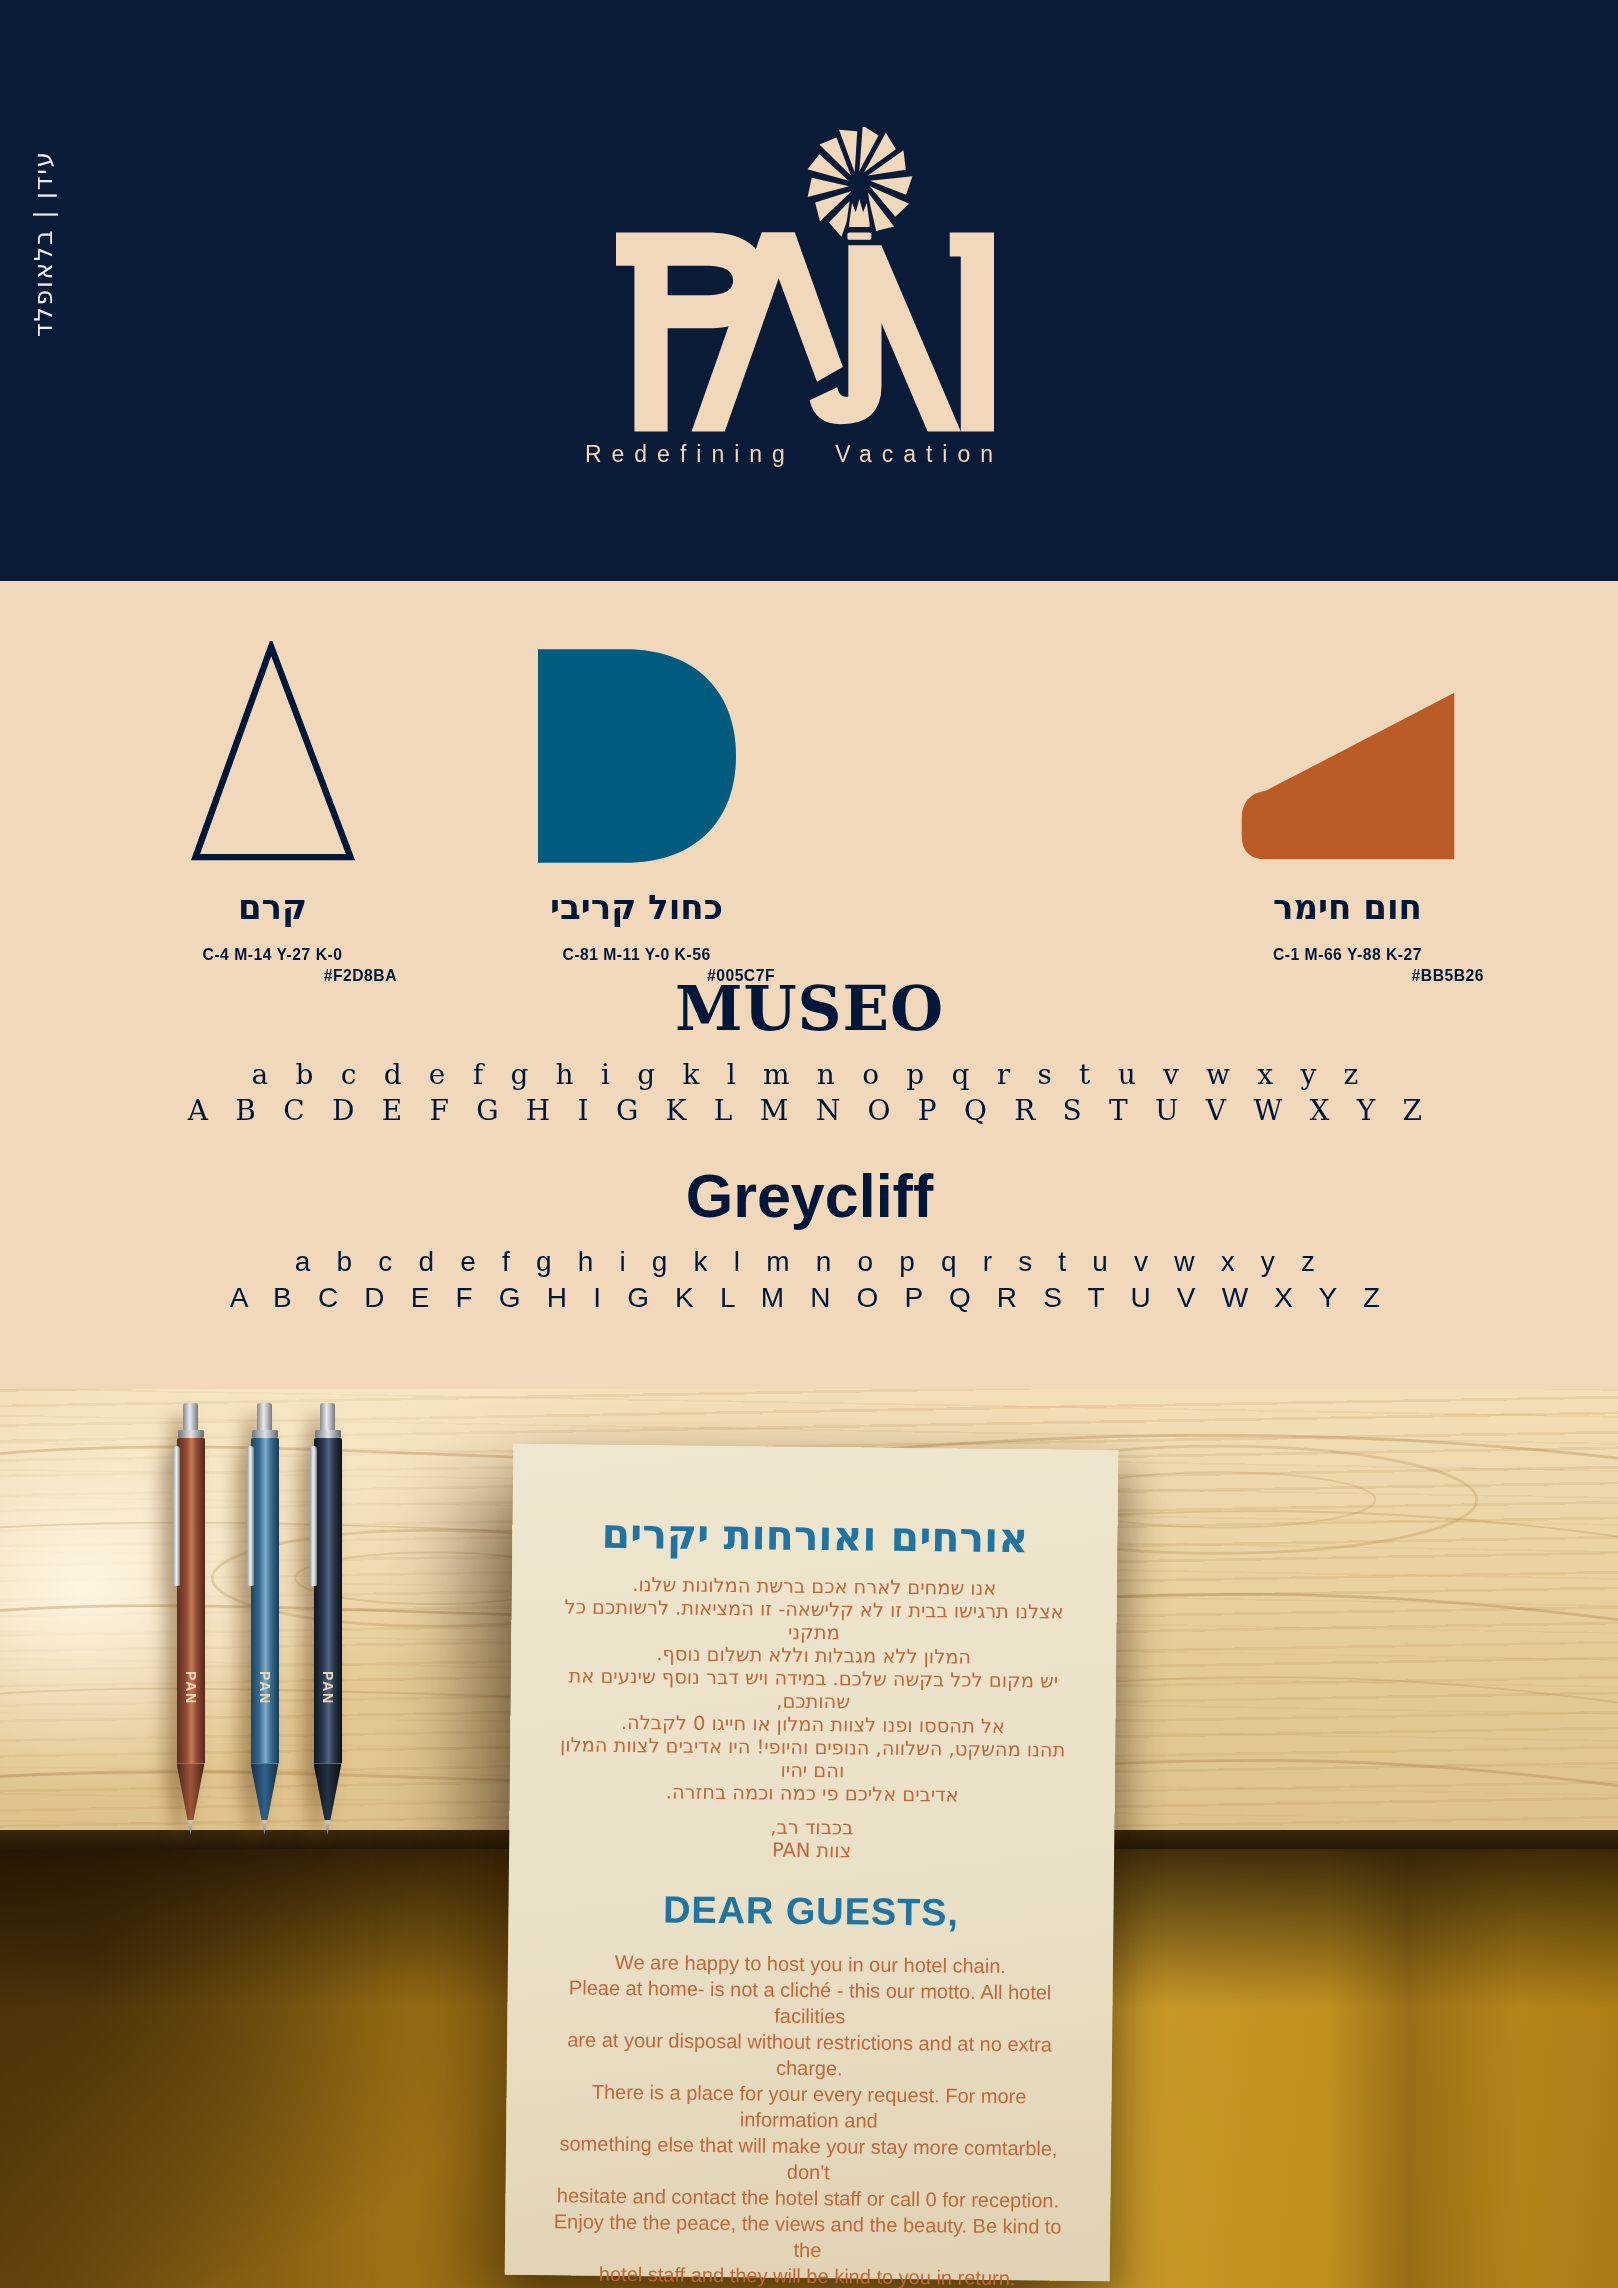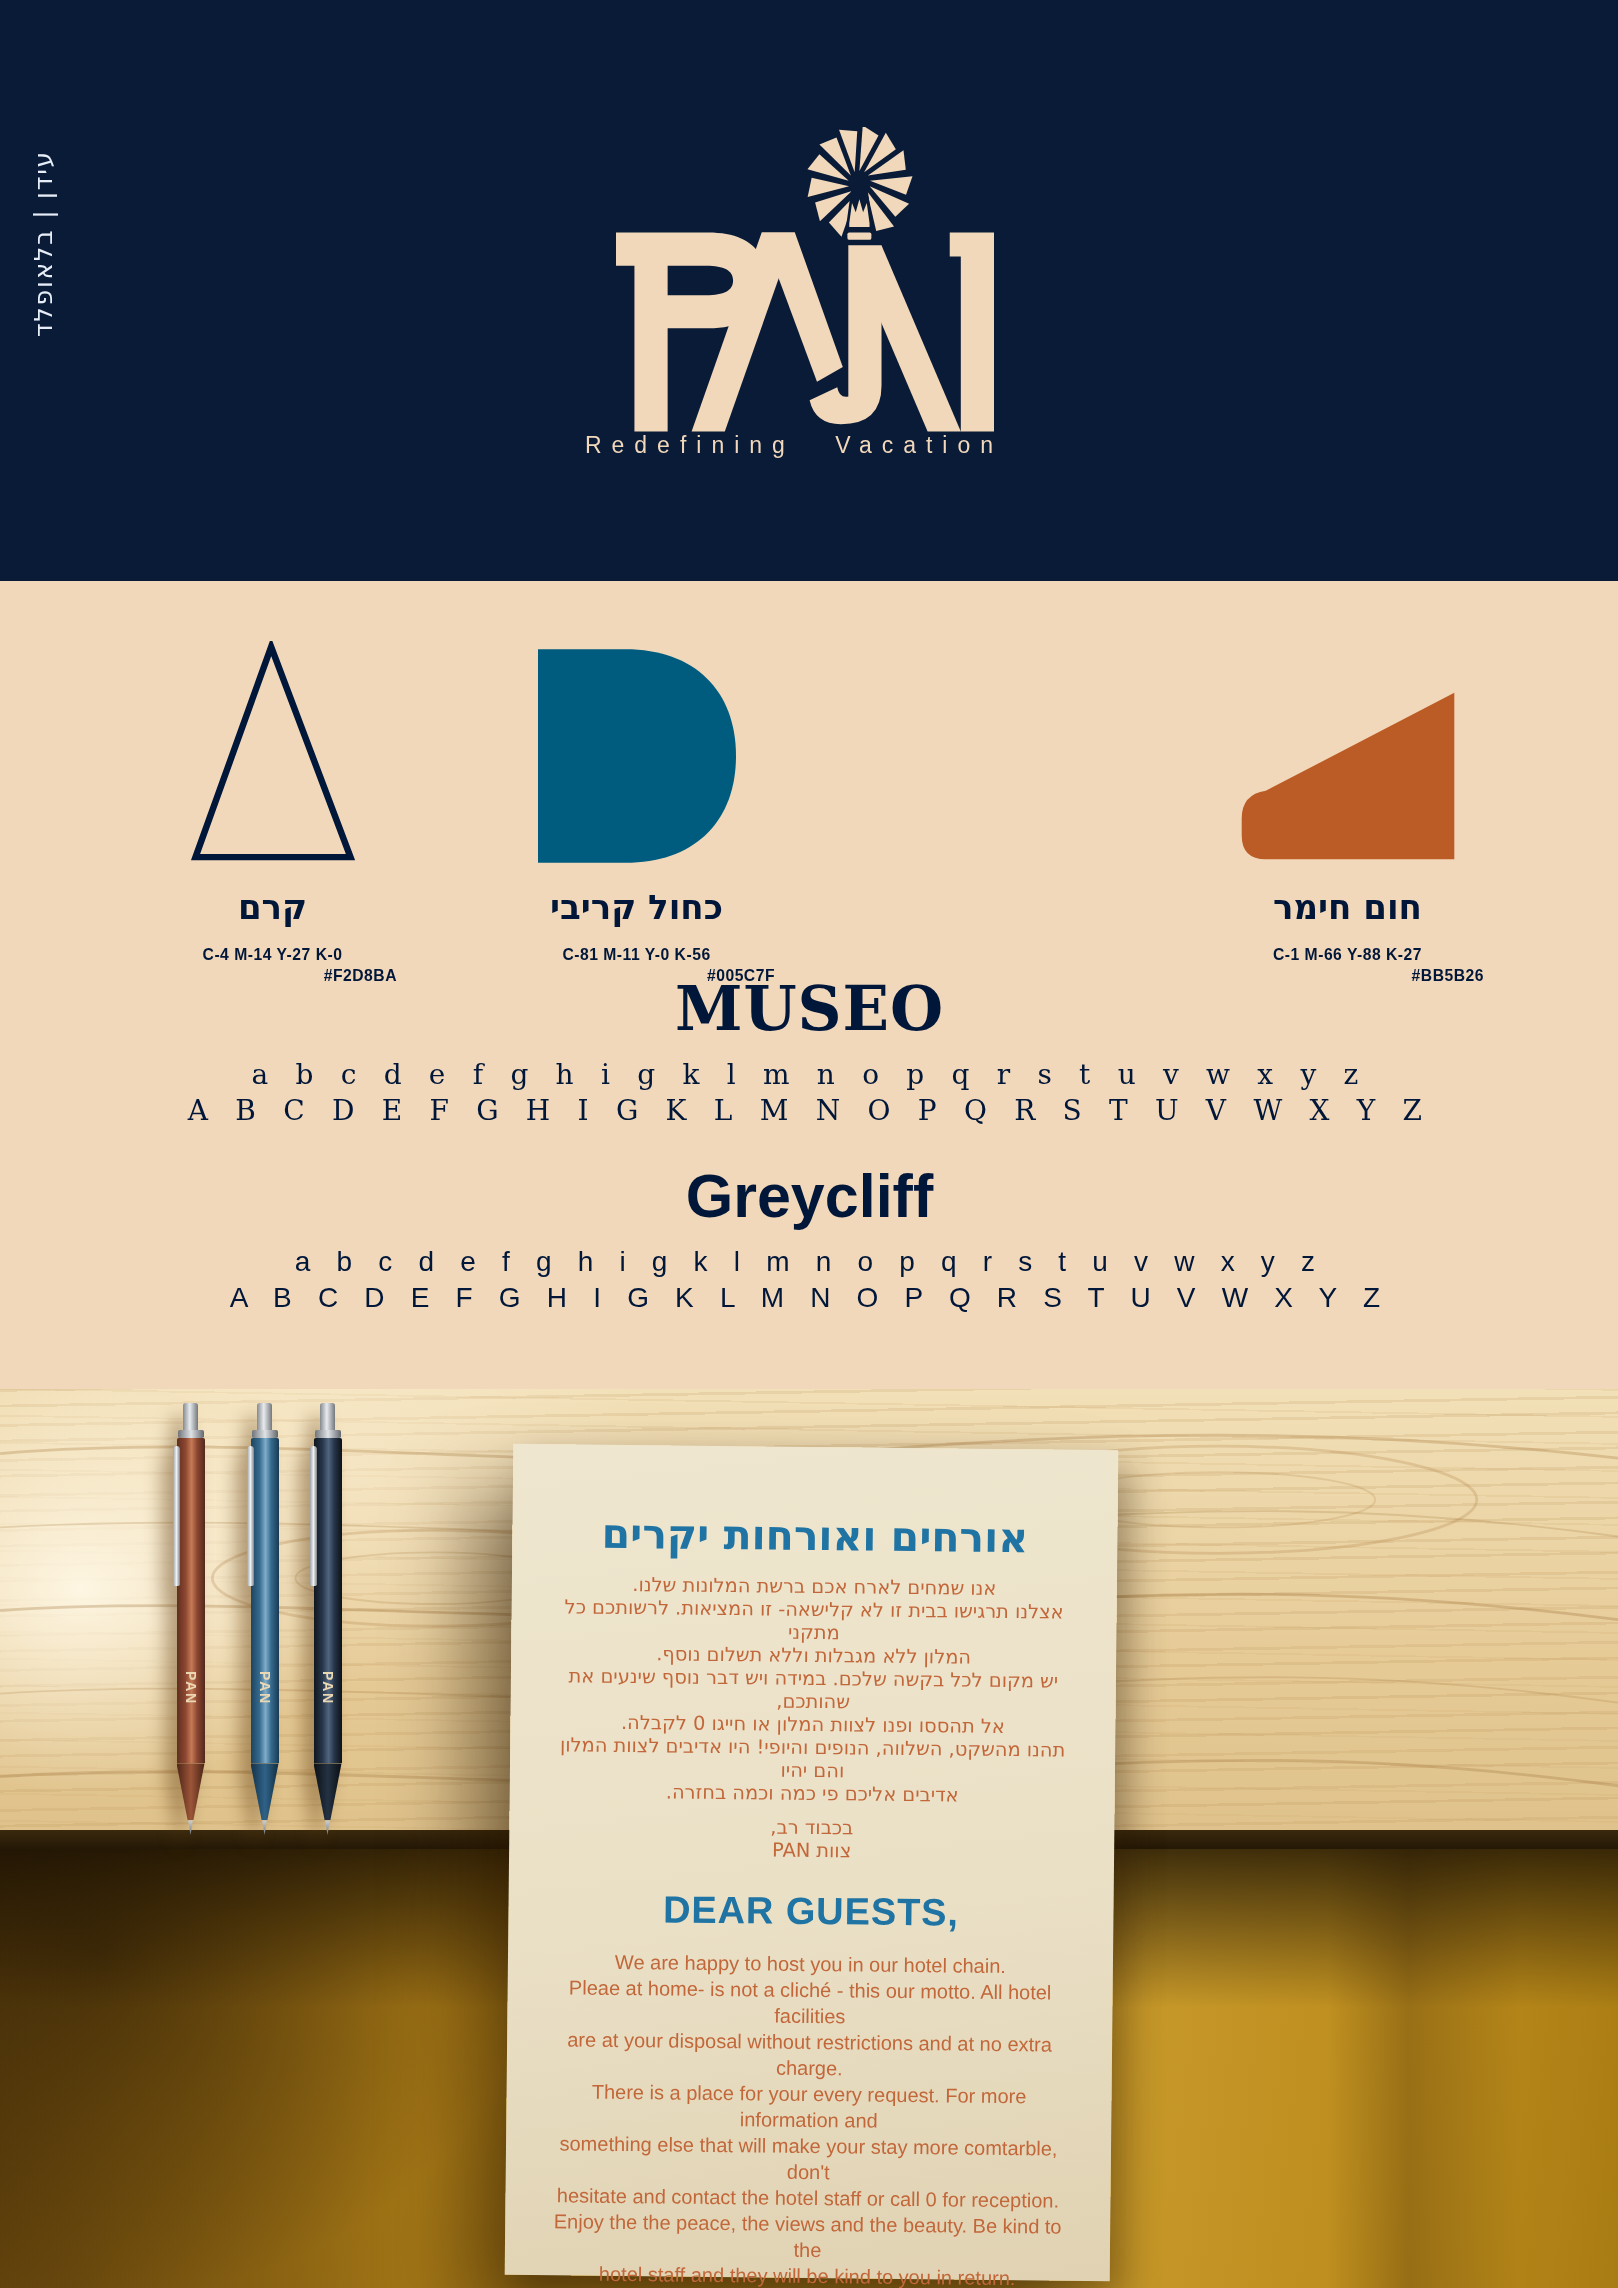--- a/index.html
+++ b/index.html
@@ -8,21 +8,21 @@
 
   
   .band-navy{position:absolute;left:0;top:0;width:1619px;height:581px;
              background:var(--navy-bg,#0A1B38);}
   .credit{position:absolute;left:14.8px;top:150px;width:332px;height:57px;
           transform-origin:0 0;transform:rotate(-90deg) translateX(-332px);
           direction:rtl;text-align:right;
           font-family:"DejaVu Sans",sans-serif;font-size:25px;letter-spacing:1.8px;
           color:#E7EDF6;line-height:57px;}
   .logo-svg{position:absolute;left:616px;top:127px;}
-  .tagline{position:absolute;left:517px;top:432px;width:554px;text-align:center;
+  .tagline{position:absolute;left:517px;top:441px;width:554px;text-align:center;
            color:var(--cream,#F2D8BA);font-size:23px;letter-spacing:10px;word-spacing:24px;}
 
   
   .band-cream{position:absolute;left:0;top:581px;width:1619px;height:808px;
               background:var(--cream,#F2D8BA);}
   .swatch{position:absolute;top:51px;text-align:center;color:var(--navy,#00173A);}
   .swatch .shape-box{height:231px;display:flex;align-items:flex-end;justify-content:center;}
   .swatch-name{margin-top:24px;font-family:"DejaVu Sans",sans-serif;font-weight:bold;
                font-size:34px;direction:rtl;}
   .swatch-cmyk{margin-top:18.5px;font-weight:bold;font-size:15.7px;letter-spacing:0.5px;}

